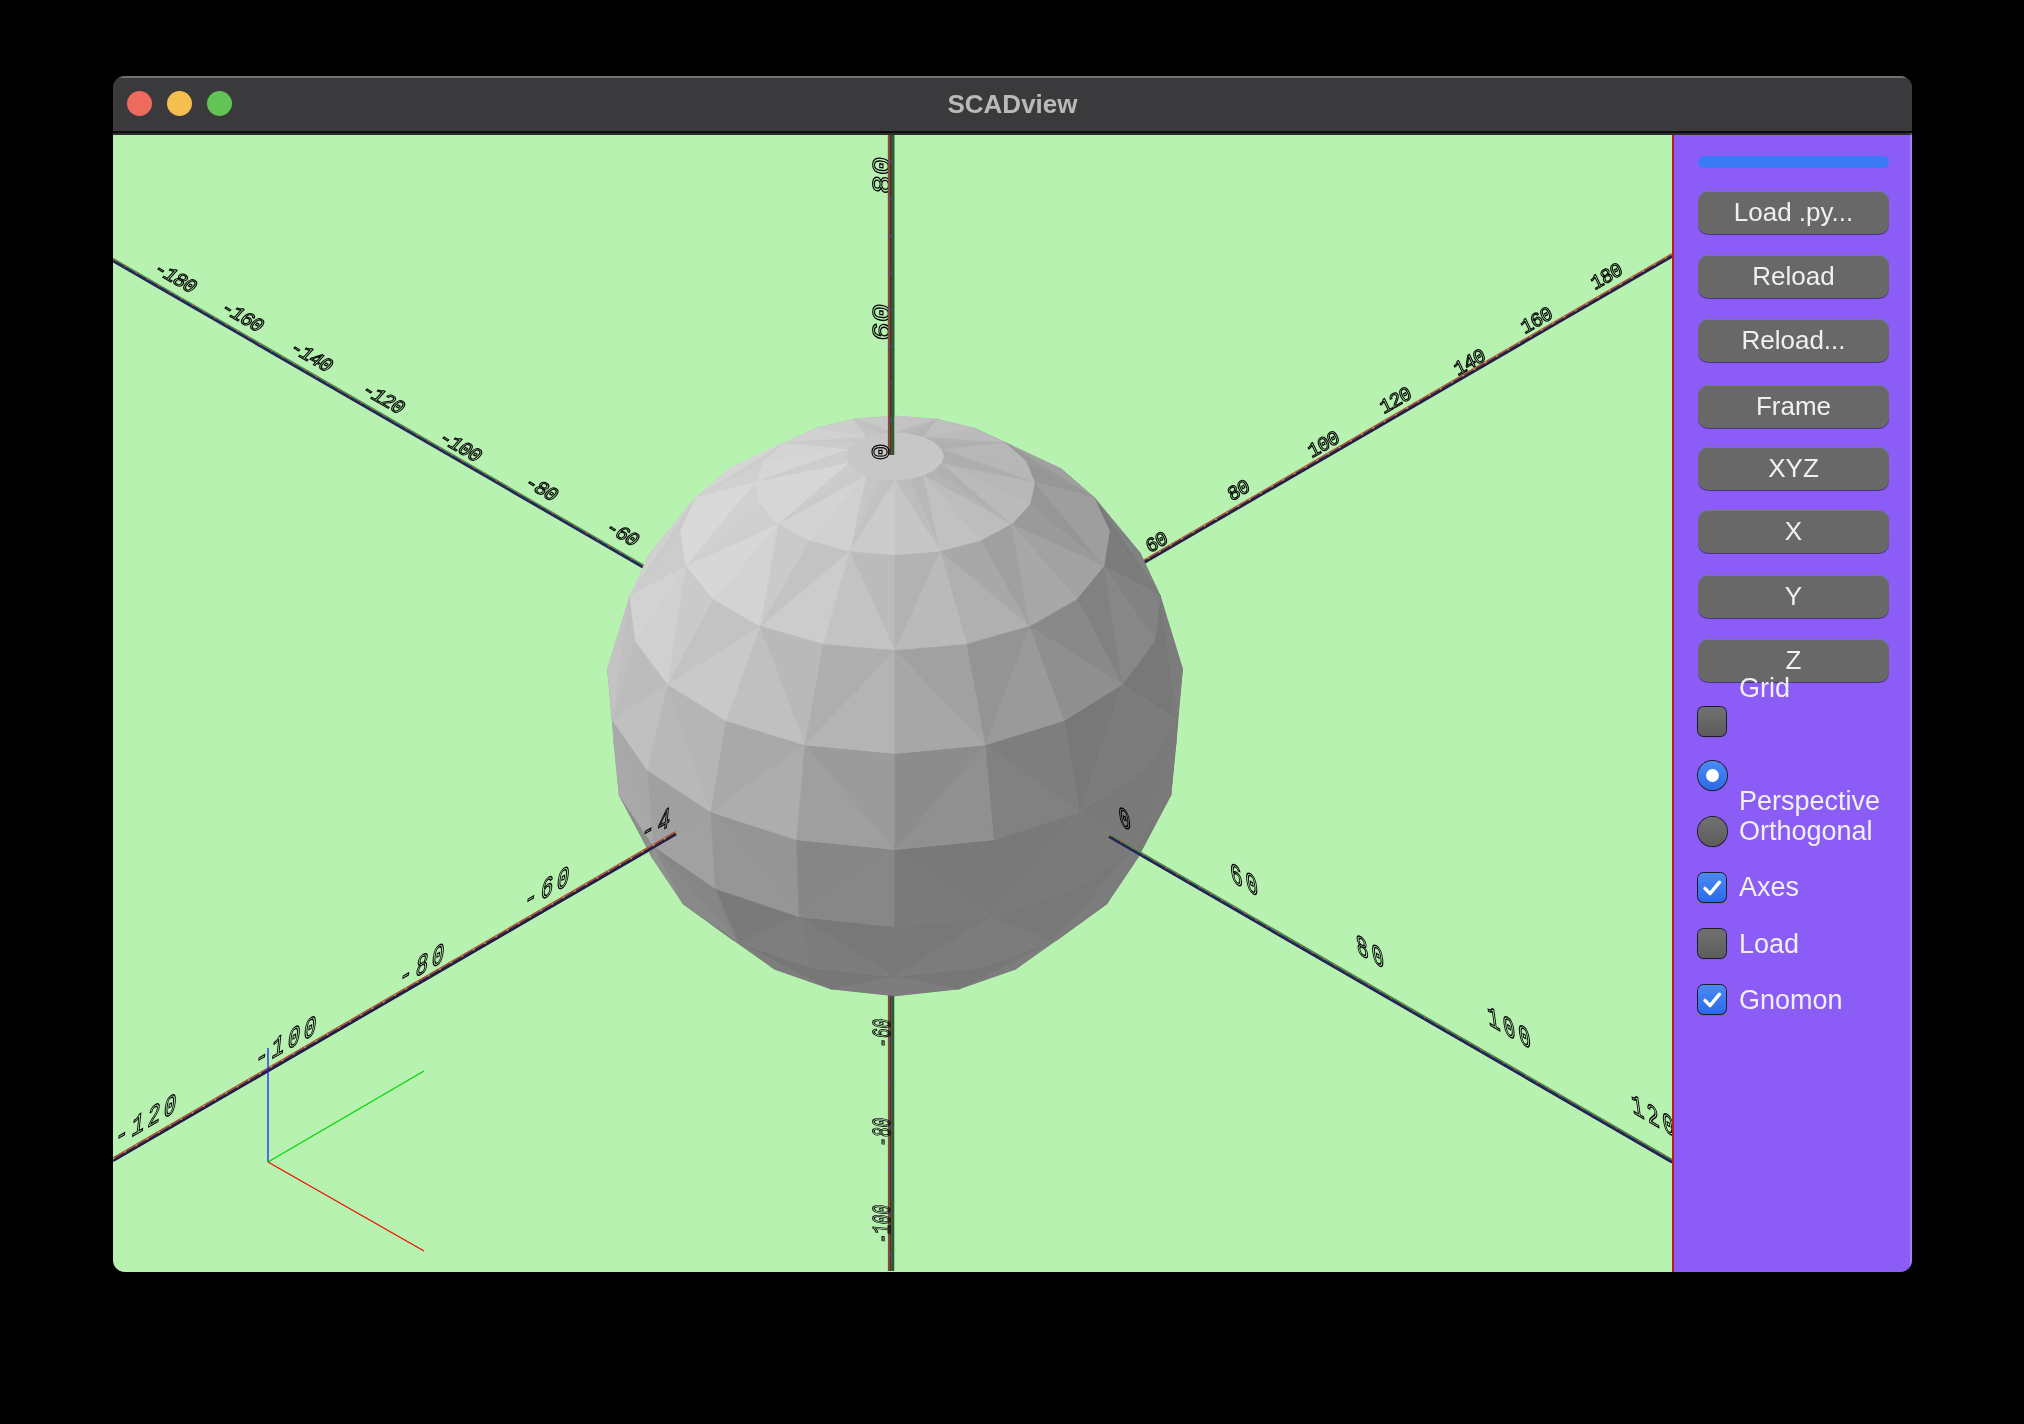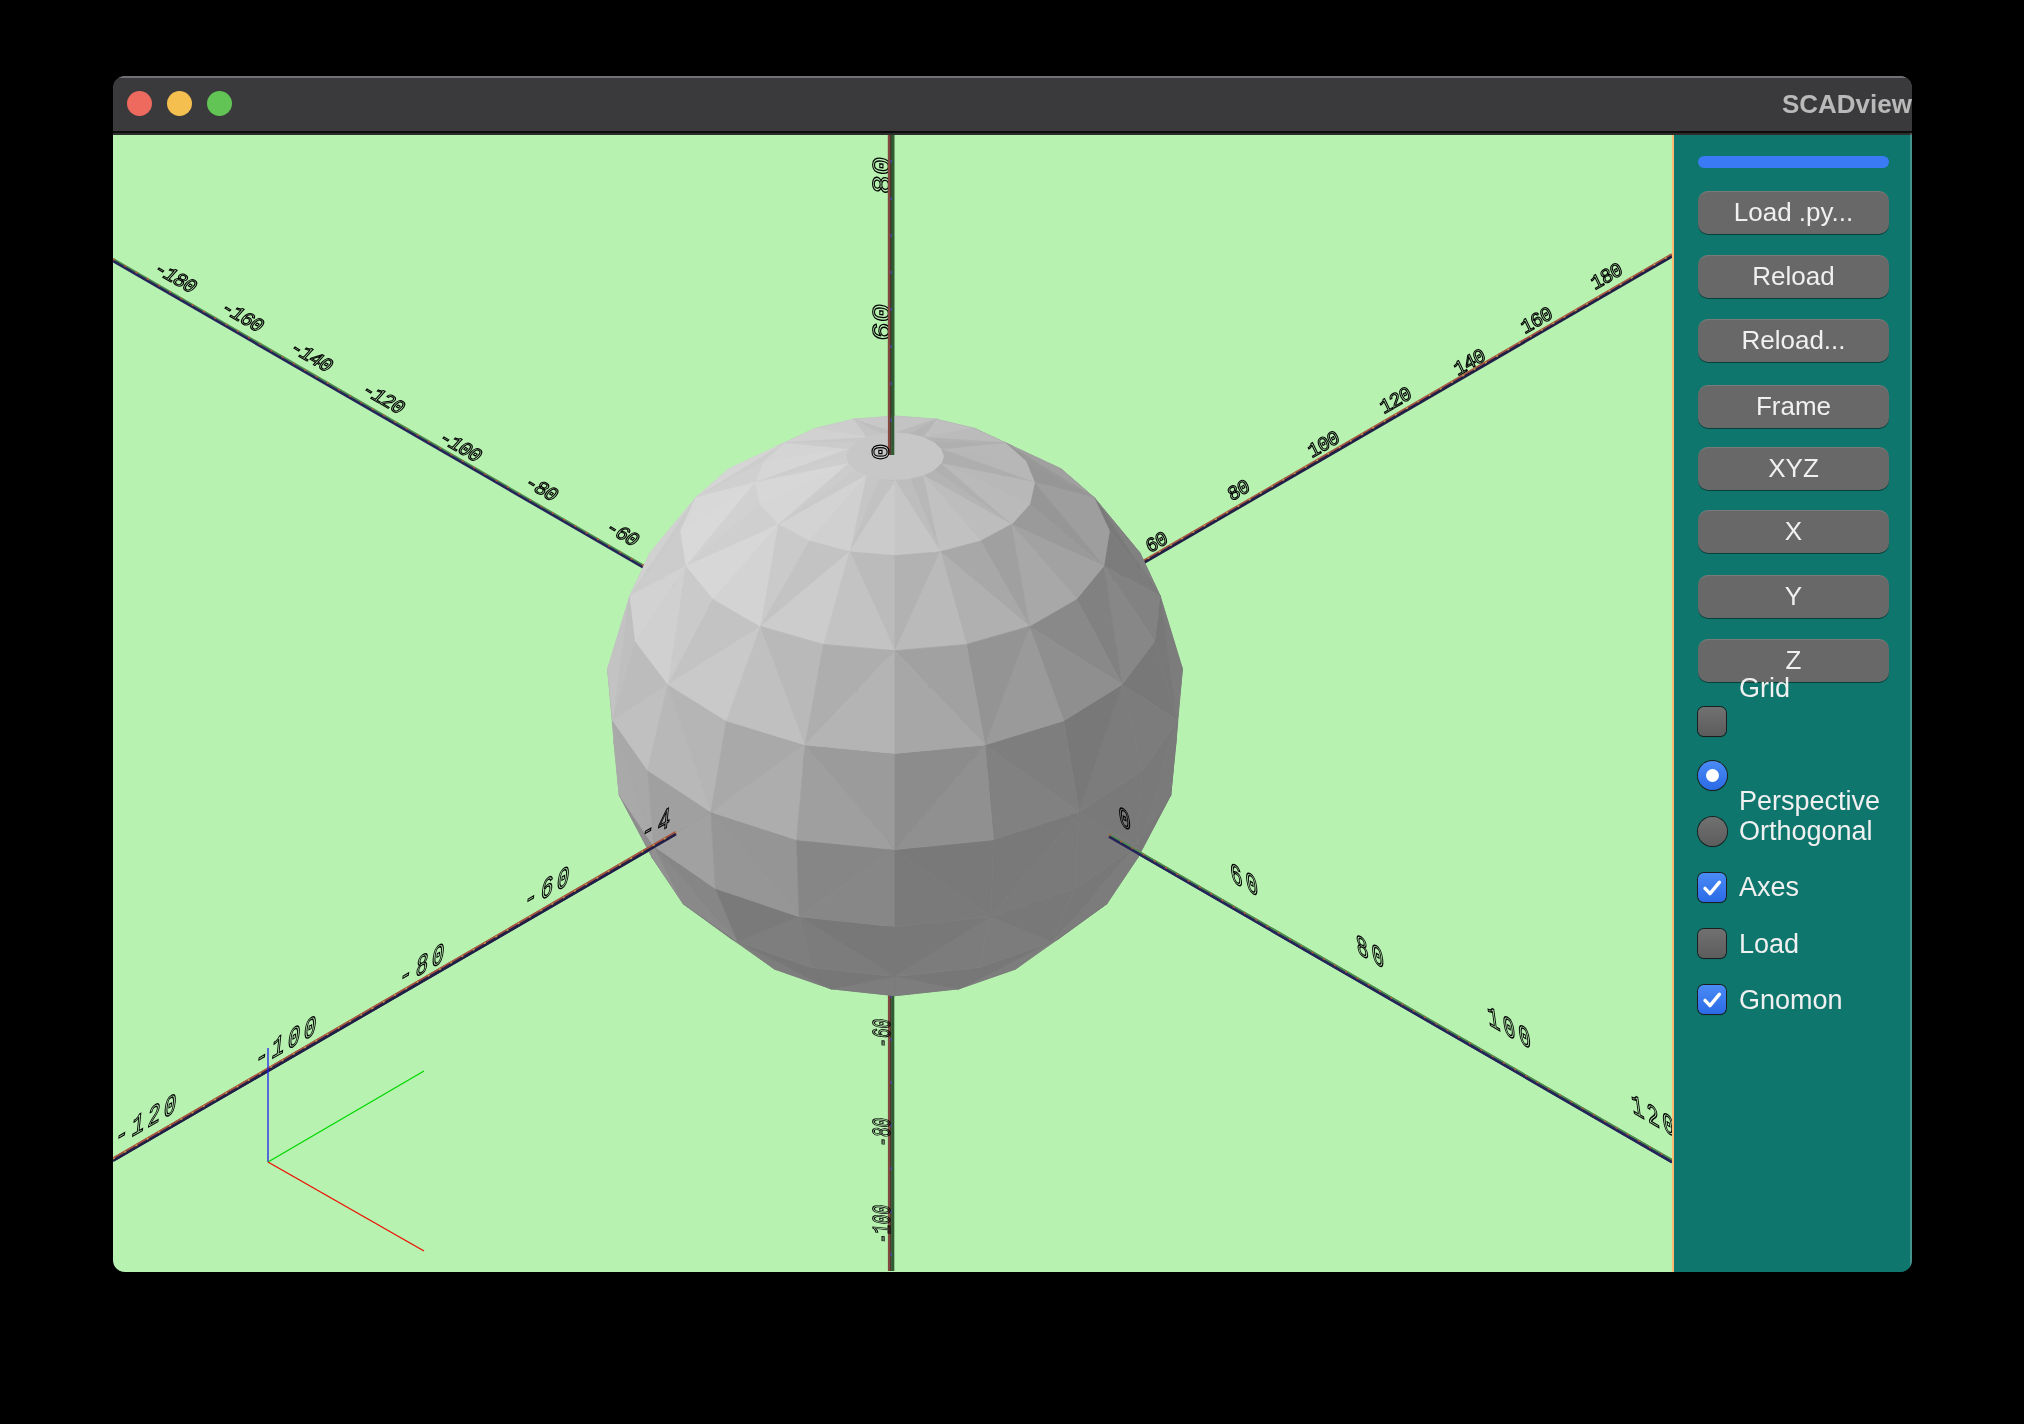--- a/index.html
+++ b/index.html
@@ -1,22 +1,22 @@
 <!DOCTYPE html>
 <html><head><meta charset="utf-8">
 <style>
 html,body{margin:0;padding:0;background:#000;width:2024px;height:1424px;overflow:hidden}
 *{box-sizing:border-box}
 #win{position:absolute;left:113px;top:76px;width:1799px;height:1196px;border-radius:12px;overflow:hidden;background:#2d2d2e;box-shadow:0 0 0 1px rgba(0,0,0,.8), inset -2px 0 0 rgba(255,255,255,.18)}
 #tbar{position:absolute;left:0;top:0;width:100%;height:57px;background:#3a3a3c;border-top:2px solid #717174;border-bottom:2px solid #0d0d0d}
-#title{position:absolute;left:0;right:0;top:0;height:66px;line-height:52px;text-align:right;font-family:"Liberation Sans",sans-serif;font-weight:bold;font-size:26px;color:#b9b9b9}
+#title{position:absolute;left:0;right:0;top:0;height:66px;line-height:52px;text-align:center;font-family:"Liberation Sans",sans-serif;font-weight:bold;font-size:26px;color:#b9b9b9}
 .tl{position:absolute;top:13px;width:25px;height:25px;border-radius:50%}
 #content{position:absolute;left:0;top:59px;width:100%;height:1137px}
 #vp{position:absolute;left:0;top:0;width:1559px;height:1137px;background:#b7f2b1}
-#sb{position:absolute;left:1559px;top:0;width:240px;height:1137px;background:#0f766e;border-left:2px solid #fdba74;box-sizing:border-box;box-shadow:inset -2px 0 0 rgba(255,255,255,.22)}
+#sb{position:absolute;left:1559px;top:0;width:240px;height:1137px;background:#8b5cf6;border-left:2px solid #b91c1c;box-sizing:border-box;box-shadow:inset -2px 0 0 rgba(255,255,255,.22)}
 .btn{position:absolute;left:24px;width:191px;height:43px;border-radius:10px;background:#686868;color:#f0f0f0;font-family:"Liberation Sans",sans-serif;font-size:26px;text-align:center;line-height:42px;box-shadow:0 1px 0 rgba(0,0,0,.45), inset 0 1px 0 rgba(255,255,255,.12)}
 .lbl{position:absolute;left:65px;font-family:"Liberation Sans",sans-serif;font-size:27px;color:#f0f0f0;line-height:30px}
 .cb{position:absolute;left:24px;width:28px;height:29px;border-radius:6px;background:linear-gradient(#717171,#5c5c5c);box-shadow:0 0 0 1px #1d1d1d,0 1px 1px rgba(0,0,0,.5)}
 .cbc{background:linear-gradient(#4a8bf5,#2b6ae6)}
 .rad{position:absolute;left:24px;width:29px;height:29px;border-radius:50%;background:linear-gradient(#717171,#5c5c5c);box-shadow:0 0 0 1px #1d1d1d,0 1px 1px rgba(0,0,0,.5)}
 .radc{background:linear-gradient(#4a8bf5,#2b6ae6)}
 </style></head>
 <body>
 <div id="win">
  <div id="tbar">

